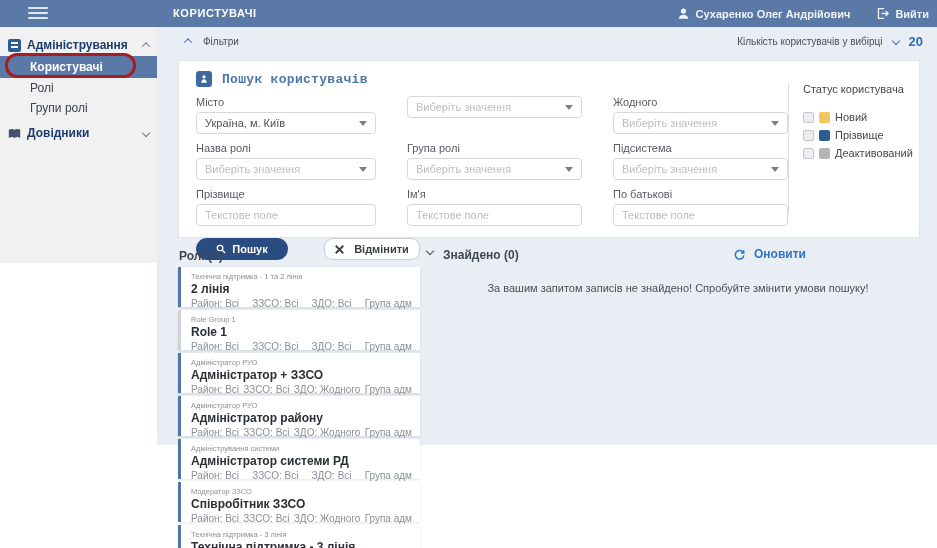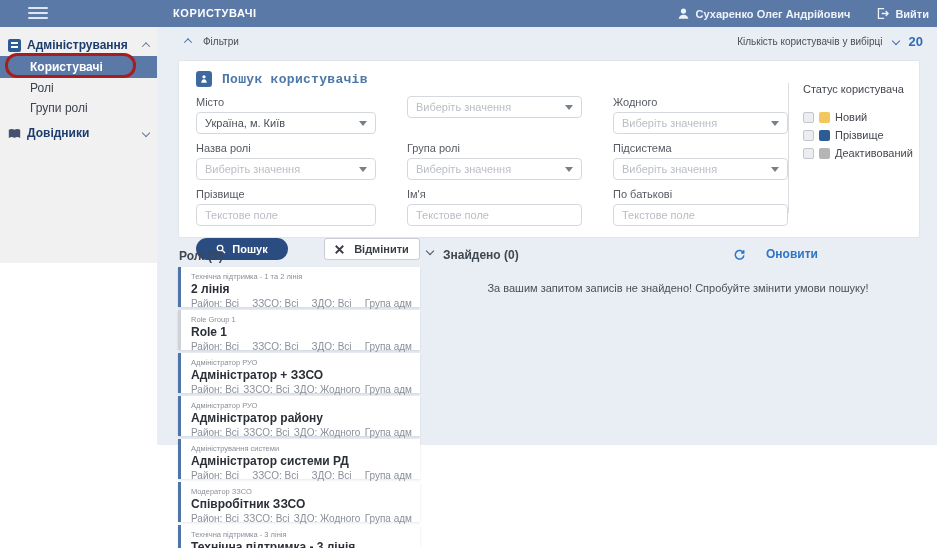--- a/index.html
+++ b/index.html
@@ -49,34 +49,34 @@
   .field label { display:block; font-size:11px; color:#565b63; margin-bottom:4px; }
   .select, .text-input { width:100%; height:22px; border:1px solid #d5d8dd; border-radius:4px; background:#fff; display:flex; align-items:center; padding:0 8px; font-size:11px; cursor:pointer; }
   .select .value { flex:1; color:#4a4f57; white-space:nowrap; overflow:hidden; }
   .select .value.placeholder { color:#b9bdc4; }
   .caret { width:0; height:0; border-left:4px solid transparent; border-right:4px solid transparent; border-top:5px solid #7a7f87; flex:none; }
   .text-input { cursor:text; }
   .text-input input { border:none; outline:none; width:100%; font-size:11px; color:#4a4f57; font-family:inherit; background:transparent; }
   .text-input input::placeholder { color:#b9bdc4; }
   .btn-row { margin-top:12px; display:flex; align-items:center; }
   .btn-search { width:92px; height:22px; background:#2b4c80; color:#fff; font-size:11px; font-weight:bold; border:none; border-radius:11px; display:flex; align-items:center; justify-content:center; gap:6px; cursor:pointer; font-family:inherit; }
-  .btn-cancel { width:96px; height:22px; margin-left:36px; background:#fff; color:#3a3f46; font-size:11px; font-weight:bold; border:1px solid #c9cdd3; border-radius:3px; display:flex; align-items:center; justify-content:center; gap:10px; cursor:pointer; font-family:inherit; }
+  .btn-cancel { width:96px; height:22px; margin-left:36px; background:#fff; color:#3a3f46; font-size:11px; font-weight:bold; border:1px solid #c9cdd3; border-radius:9px; display:flex; align-items:center; justify-content:center; gap:10px; cursor:pointer; font-family:inherit; }
 
   .status-box { border-left:1px solid #dadde2; margin:12px 0 14px 0; padding-left:14px; width:136px; }
   .status-title { font-size:11px; color:#43474e; margin-bottom:16px; }
   .status-opt { display:flex; align-items:flex-end; gap:5px; margin-bottom:6px; cursor:pointer; }
   .cb { width:11px; height:11px; border:1px solid #c3c7cc; background:#ebedf0; border-radius:2px; flex:none; }
   .chip { width:11px; height:11px; border-radius:2px; flex:none; }
   .status-opt .lbl { font-size:11px; color:#43474e; }
 
   
   .roles-title { position:absolute; left:22px; top:222px; font-size:12px; font-weight:bold; color:#3f4750; }
   .found-header { position:absolute; left:270px; top:221px; display:flex; gap:10px; cursor:pointer; }
   .found-header .t { font-size:12px; font-weight:bold; color:#3f4750; }
-  .refresh-btn { position:absolute; left:576px; top:220px; display:flex; align-items:center; gap:20px; cursor:pointer; }
+  .refresh-btn { position:absolute; left:576px; top:220px; display:flex; align-items:center; gap:8px; cursor:pointer; }
   .refresh-btn .t { font-size:12px; font-weight:bold; color:#2e75c4; }
 
   
   .roles-list { position:absolute; left:21px; top:240px; width:242px; display:flex; flex-direction:column; gap:3px; }
   .role-card { background:#ffffff; border-left:3px solid #4f74a8; box-shadow:0 1px 2px rgba(40,60,90,.12); padding:5px 8px 4px 10px; height:40px; cursor:pointer; }
   .role-card.alt { border-left-color:#cfd3d8; }
   .role-card .grp { font-size:7.5px; color:#8a8f99; white-space:nowrap; overflow:hidden; }
   .role-card .nm { font-size:12px; font-weight:bold; color:#2b2f36; margin:1px 0 2px; white-space:nowrap; overflow:hidden; }
   .role-card .meta { display:flex; justify-content:space-between; font-size:10px; color:#8a8f99; white-space:nowrap; }
 

